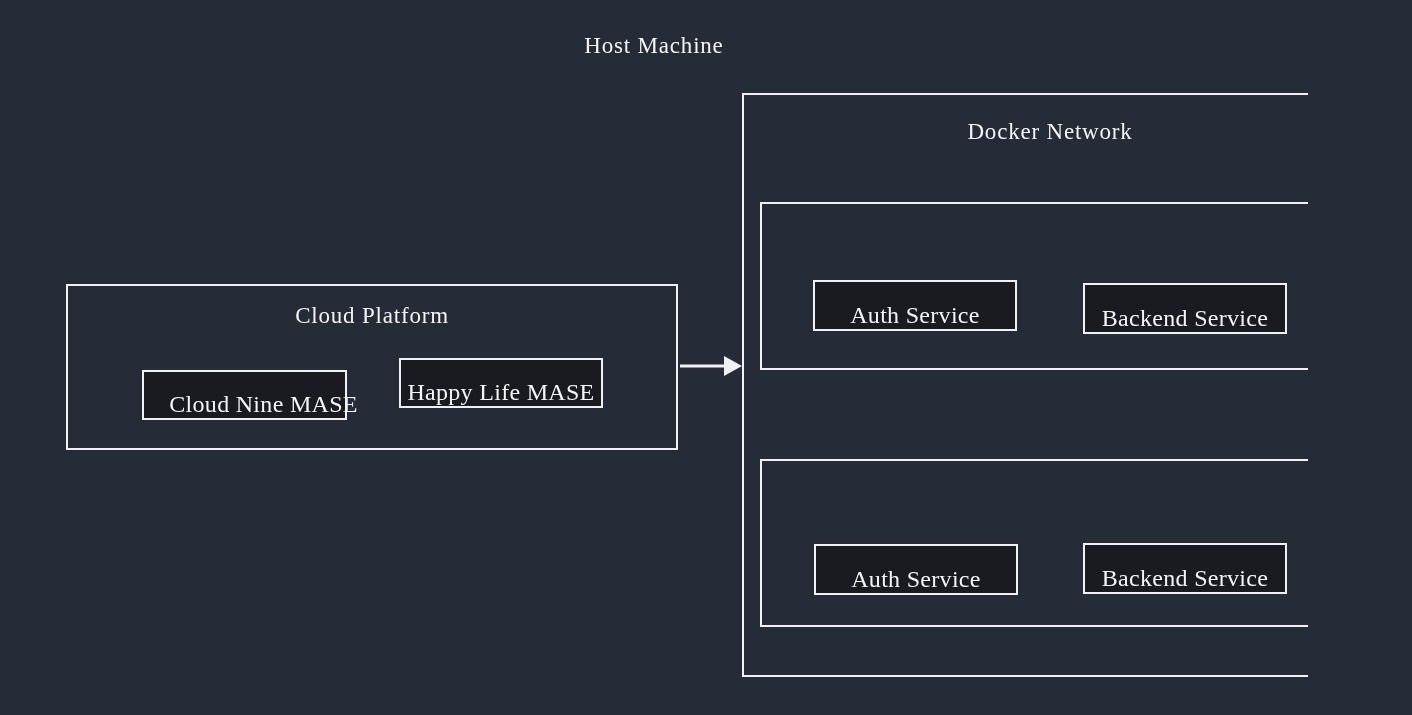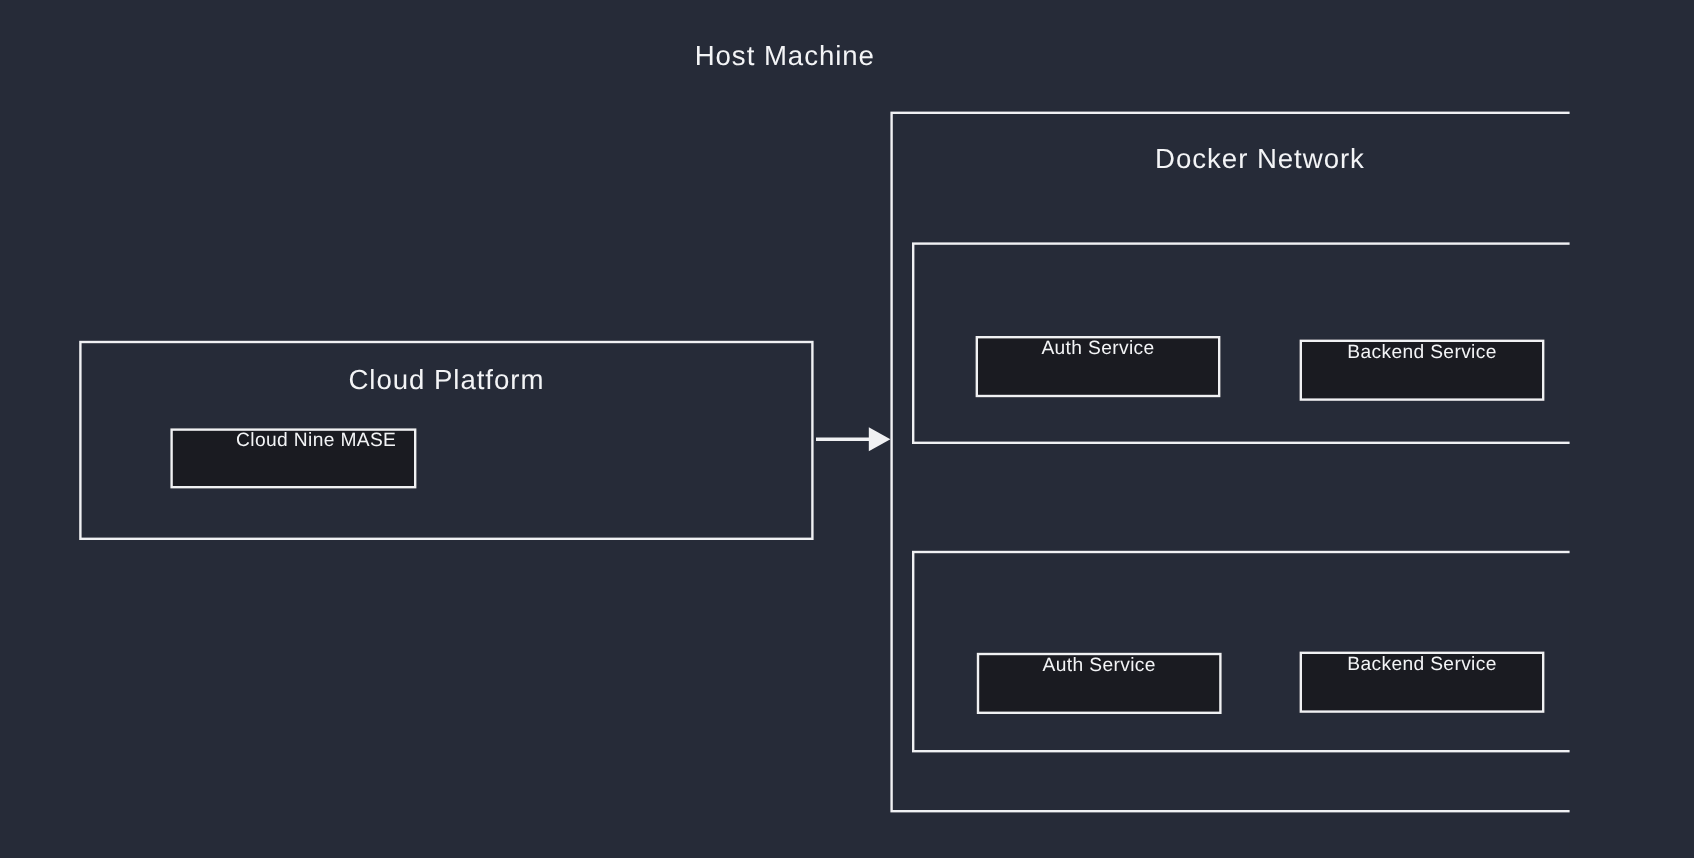--- a/index.html
+++ b/index.html
@@ -5,44 +5,44 @@
   :root{
     --bg:#262b38;
     --line:#f0f1f3;
     --text:#f3f4f6;
     --service-bg:#1a1b21;
   }
   html,body{margin:0;padding:0;background:var(--bg);}
   .stage{
     position:relative;width:1308px;height:715px;overflow:hidden;
     background:var(--bg);color:var(--text);
-    font-family:Liberation Sans, sans-serif;
+    font-family:Liberation Serif, serif;
     -webkit-font-smoothing:antialiased;
   }
   .title{
     position:absolute;left:0;right:0;text-align:center;
     font-size:23px;line-height:26px;letter-spacing:.8px;font-weight:400;
     color:var(--text);white-space:nowrap;
   }
   .outline-box{
     position:absolute;box-sizing:border-box;
     border:2px solid var(--line);background:transparent;
   }
   .service{
     position:absolute;box-sizing:border-box;
     background:var(--service-bg);border:2px solid var(--line);
-    display:flex;align-items:flex-start;justify-content:center;
-    font-size:16px;letter-spacing:.3px;white-space:nowrap;
+    display:flex;align-items:flex-end;justify-content:center;
+    font-size:24px;letter-spacing:.3px;white-space:nowrap;
   }
   
   .host-label{top:33px;}
   
   .test-platform{left:66px;top:284px;width:612px;height:166px;}
   .test-platform .title{top:17px;}
-  .mase-cloud{left:74px;top:71px;width:205px;height:50px;padding-left:38px;}
+  .mase-cloud{left:74px;top:84px;width:205px;height:50px;padding-left:38px;}
   .mase-happy{left:331px;top:72px;width:204px;height:50px;}
   
   .arrow{position:absolute;left:679px;top:352px;}
   
   .docker-network{left:742px;top:93px;width:616px;height:584px;}
   .docker-network>.title{top:24px;}
   .wallet{left:16px;top:107px;width:580px;height:168px;}
   .wallet>.title{top:22px;}
   .wallet .svc-auth{left:51px;top:76px;width:204px;height:51px;}
   .wallet .svc-backend{left:321px;top:79px;width:204px;height:51px;}
@@ -55,20 +55,23 @@
 <body>
 
 <div class="stage">
 
   <div class="title host-label">Host Machine</div>
 
   <div class="outline-box test-platform">
     <div class="title">Cloud Platform</div>
     <div class="service mase-cloud">
       <span>Cloud Nine MASE</span>
+    </div>
+    <div class="service mase-happy">
+      <span>Happy Life MASE</span>
     </div>
   </div>
 
   <svg class="arrow" width="64" height="28" viewBox="0 0 64 28">
     <line x1="1" y1="14" x2="47" y2="14" stroke="#f0f1f3" stroke-width="3"></line>
     <polygon points="45,4 63,14 45,24" fill="#f0f1f3"></polygon>
   </svg>
 
   <div class="outline-box docker-network">
     <div class="title">Docker Network</div>

